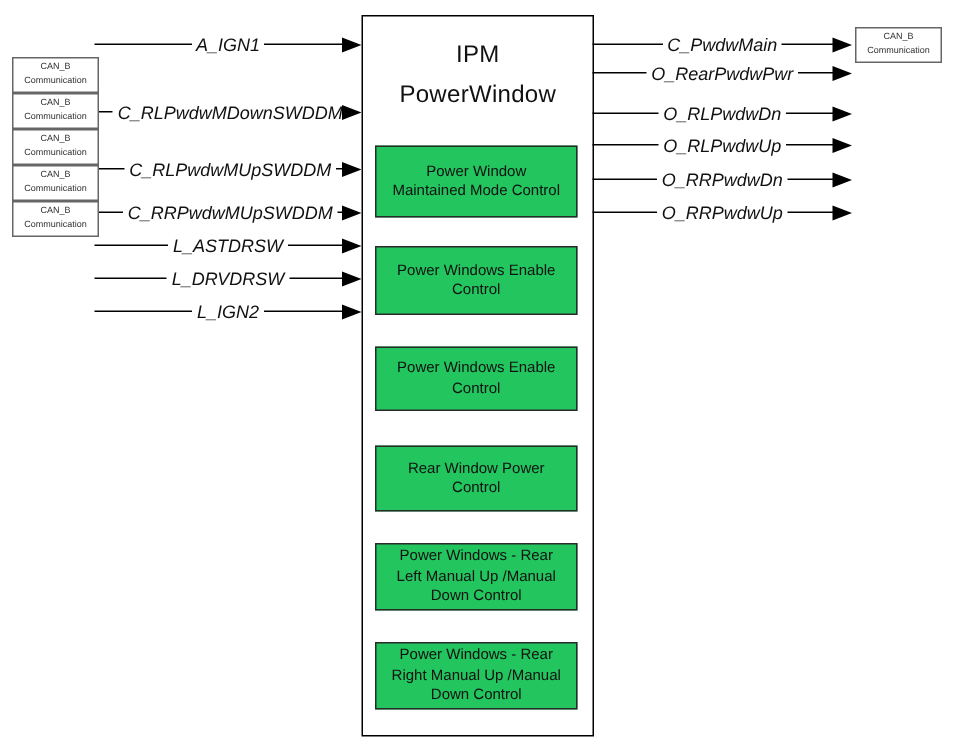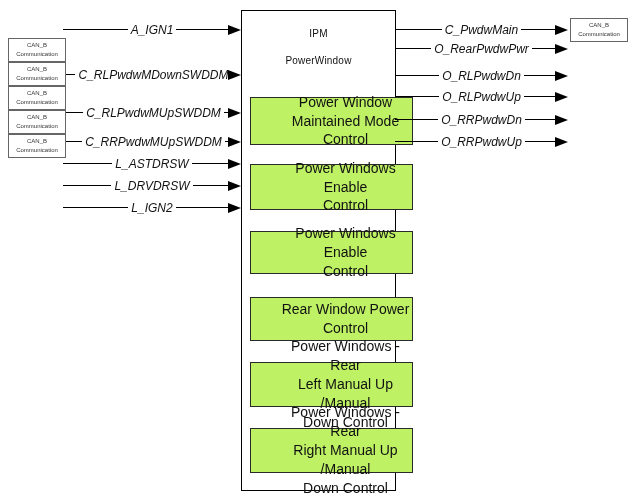--- a/index.html
+++ b/index.html
@@ -7,28 +7,28 @@
     position:relative; width:635px; height:504px; background:#ffffff;
     font-family:"Liberation Sans", sans-serif; color:#000; overflow:hidden;
   }
   
   .module {
     position:absolute; left:241px; top:10px; width:153px; height:479px;
     border:1px solid #000; background:#fff;
   }
   .module-title {
     position:absolute; left:0; width:100%; text-align:center;
-    font-size:10px; color:#111; letter-spacing:.2px;
+    font-size:16px; color:#111; letter-spacing:.2px;
   }
   .func-box {
     position:absolute; left:8px; width:133px;
-    border:1px solid #2a2a2a; background:#bef264;
+    border:1px solid #2a2a2a; background:#22c55e;
     display:flex; align-items:center; justify-content:center;
-    text-align:center; font-size:14px; line-height:1.35;
-    white-space:pre-line; color:#111;padding-left:28px;
+    text-align:center; font-size:10px; line-height:1.35;
+    white-space:pre-line; color:#111;
   }
   
   .sig-row { position:absolute; height:14px; }
   .sig-row .hline {
     position:absolute; left:0; right:12px; top:6px;
     border-top:1px solid #000;
   }
   .sig-row .arrow {
     position:absolute; right:0; top:2px; width:0; height:0;
     border-top:5px solid transparent; border-bottom:5px solid transparent;

